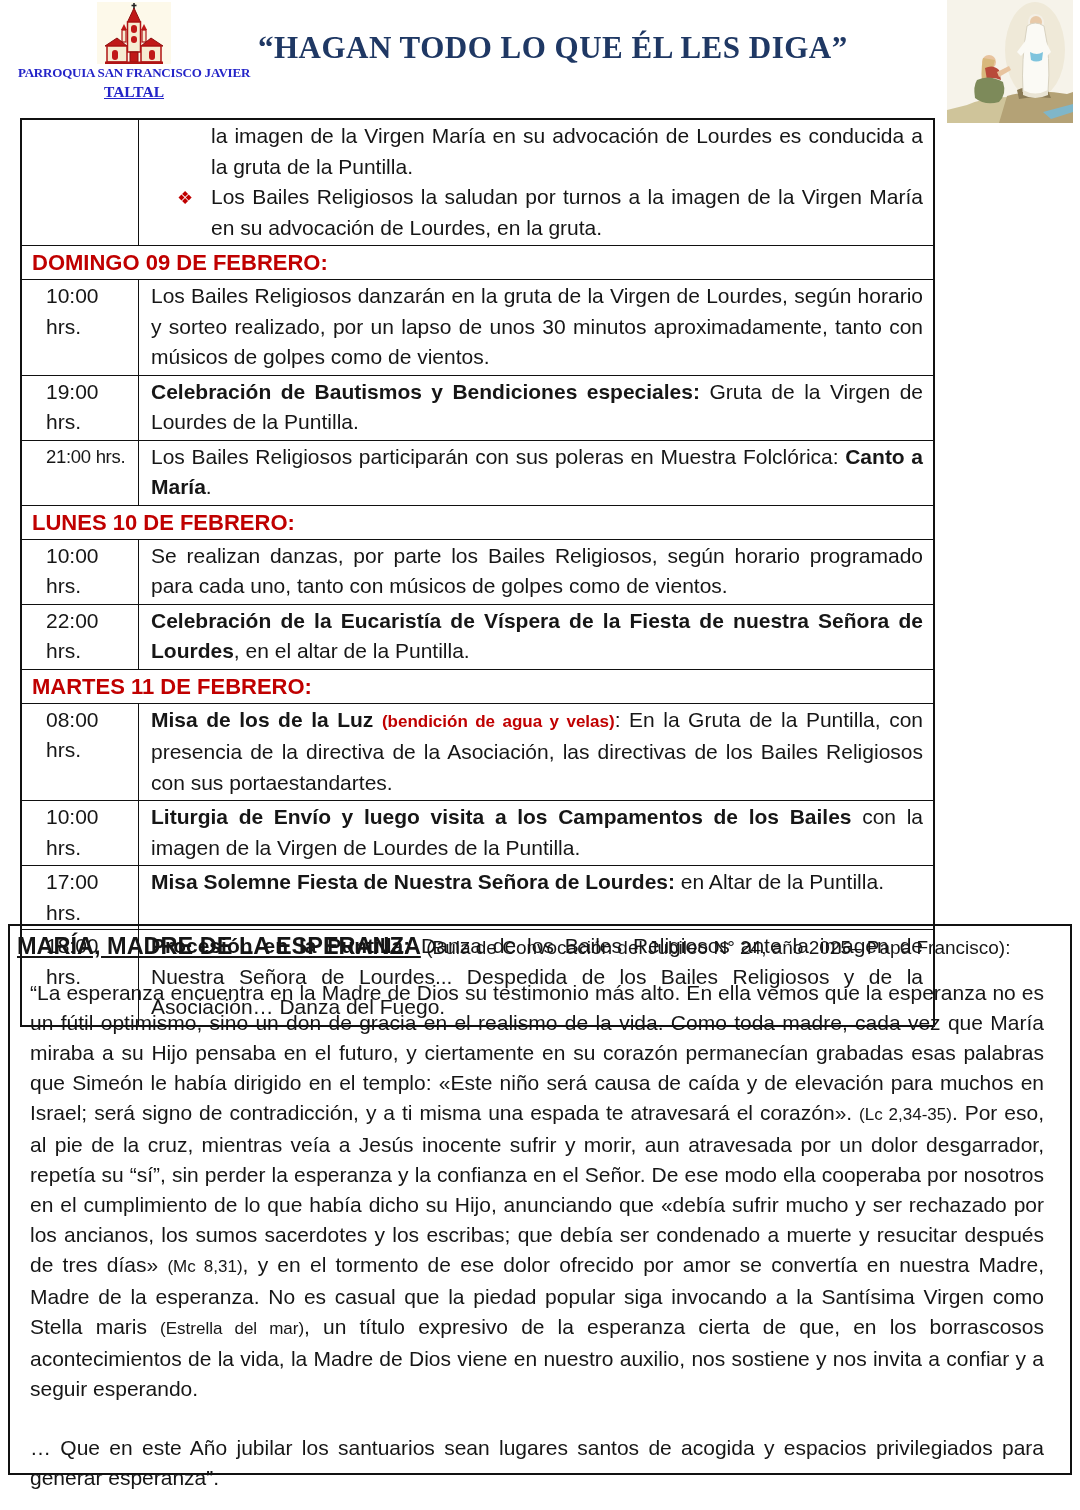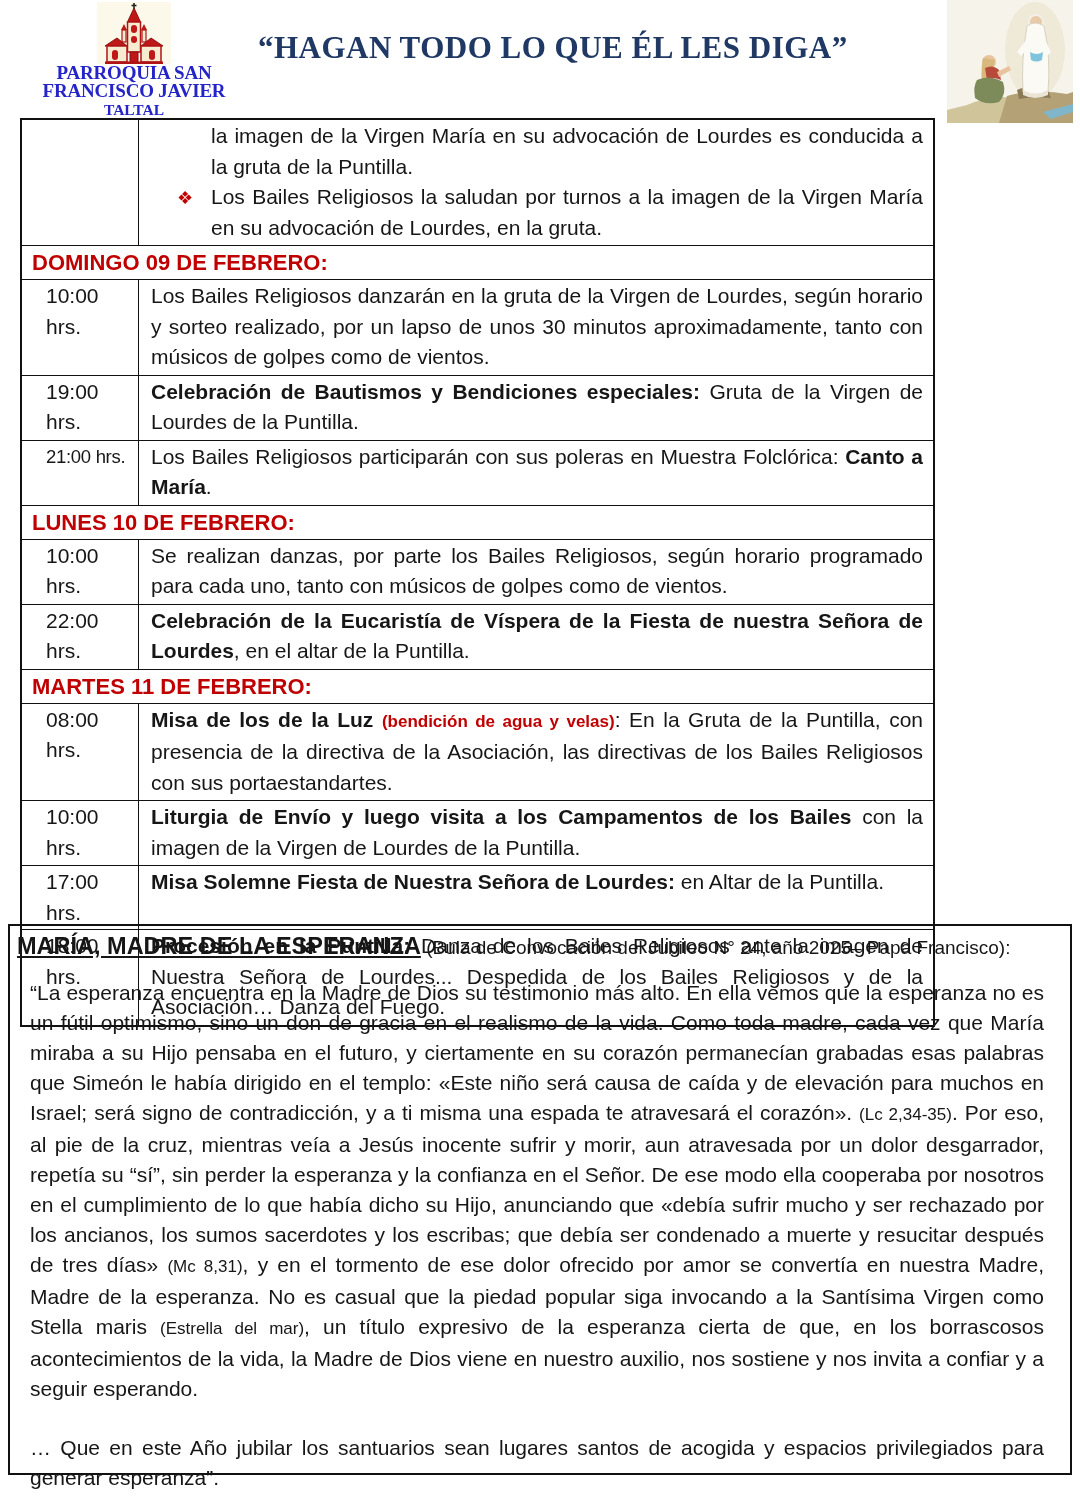--- a/index.html
+++ b/index.html
@@ -2,24 +2,24 @@
 <html><head>
 <meta charset="utf-8">
 <style>
   html,body{margin:0;padding:0;background:#ffffff;}
   .page{position:relative;width:1080px;height:1510px;background:#ffffff;
         font-family:"Liberation Sans",sans-serif;color:#161616;overflow:hidden;}
 
   
   .logo-block{position:absolute;left:12px;top:2px;width:244px;text-align:center;}
   .church-icon{display:block;margin:0 auto;}
-  .parish-name{font-family:"Liberation Serif",serif;font-weight:bold;font-size:19px;
+  .parish-name{font-family:"Liberation Serif",serif;font-weight:bold;font-size:13px;
                color:#2424c8;letter-spacing:-0.2px;line-height:18px;text-align:center;}
   .parish-city{font-family:"Liberation Serif",serif;font-weight:bold;font-size:15.5px;
-               color:#2424c8;line-height:19px;}
+               color:#2424c8;text-decoration:underline;line-height:19px;}
   .main-title{position:absolute;left:258px;right:146px;top:30px;text-align:left;
               font-family:"Liberation Serif",serif;font-weight:bold;font-size:31px;
               color:#1f3864;letter-spacing:0.5px;}
   .virgin-pic{position:absolute;right:7px;top:0;width:126px;height:123px;}
 
   
   .schedule{position:absolute;left:20px;top:118px;width:915px;
             border:2px solid #111;box-sizing:border-box;}
   .srow{display:flex;border-top:1.5px solid #111;}
   .srow:first-child{border-top:none;}

